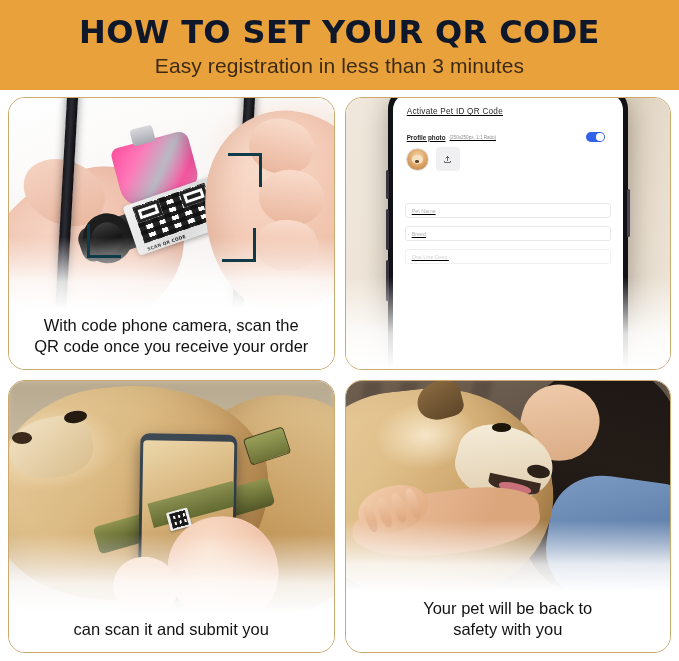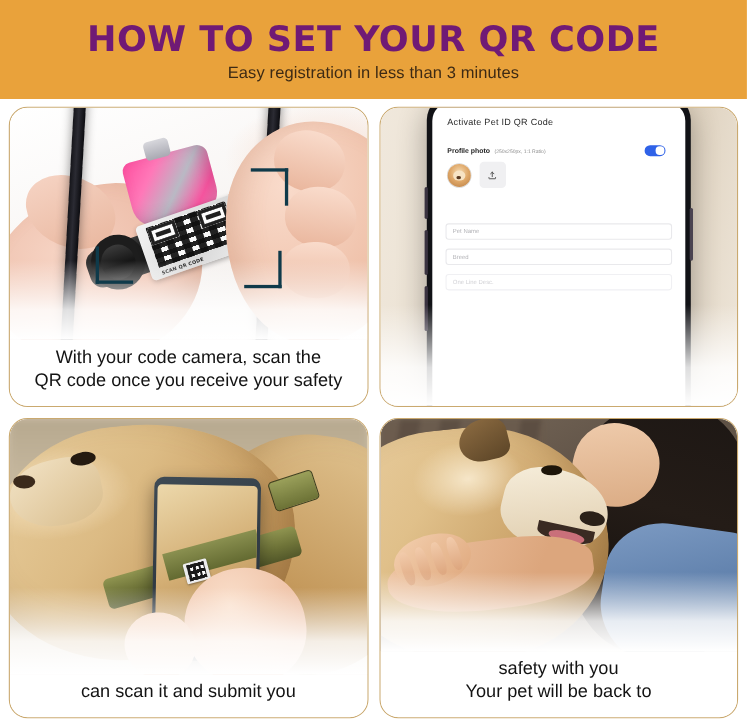--- a/index.html
+++ b/index.html
@@ -15,31 +15,31 @@
   
   .header{
     background:#e9a23b;
     height:90px;
     flex:0 0 90px;
     display:flex; flex-direction:column;
     align-items:center; justify-content:center;
     padding-top:4px;
   }
   .header-title{
-    color:#701a75;
+    color:#0f172a;
     font-size:32px;
     font-weight:bold;
     letter-spacing:.4px;
     line-height:1.05;
     text-align:center;
     font-family:"DejaVu Sans", sans-serif;
   }
   .header-subtitle{
     color:#3d2a14;
-    font-size:15px;
+    font-size:21px;
     font-weight:400;
     margin-top:5px;
     text-align:center;
     letter-spacing:.1px;
   }
 
   
   .grid{
     flex:1 1 auto;
     display:grid;
@@ -213,20 +213,21 @@
     position:absolute; inset:0;
     background:
       linear-gradient(100deg,#f0e8dc 0%,#e7dccb 42%,#d9cbb6 70%,#efe7db 100%);
   }
   .s2-phone{
     position:absolute; left:13%; top:-4%; width:74%; height:118%;
     background:#111216;
     border-radius:22px;
     box-shadow:0 10px 26px rgba(0,0,0,.30);
     padding:6px 5px;
+    text-decoration:underline;
   }
   .s2-screen{
     width:100%; height:100%;
     background:#ffffff;
     border-radius:17px;
     overflow:hidden;
     padding:10px 12px 0 12px;
     position:relative;
   }
   .s2-btn{
@@ -546,22 +547,22 @@
               <i class="v"></i>
             </div>
           <div class="s1-corner c-br">
               <i class="h"></i>
               <i class="v"></i>
             </div>
         </div>
         <div class="media-fade"></div>
       </div>
       <div class="card-caption">
-        <div>With your code camera, scan the</div>
-        <div>QR code once you receive your safety</div>
+        <div>With code phone camera, scan the</div>
+        <div>QR code once you receive your order</div>
       </div>
     </div>
 
     <div class="card">
       <div class="card-media">
         <div class="scene2">
           <div class="s2-wall"></div>
           <div class="s2-phone">
             <div class="s2-btn s2-b1"></div>
             <div class="s2-btn s2-b2"></div>
@@ -666,19 +667,19 @@
           <div class="s4-hand">
             <i></i>
             <i></i>
             <i></i>
             <i></i>
           </div>
         </div>
         <div class="media-fade"></div>
       </div>
       <div class="card-caption">
+        <div>Your pet will be back to</div>
         <div>safety with you</div>
-        <div>Your pet will be back to</div>
       </div>
     </div>
 
   </div>
 </div>
 
 </body></html>

